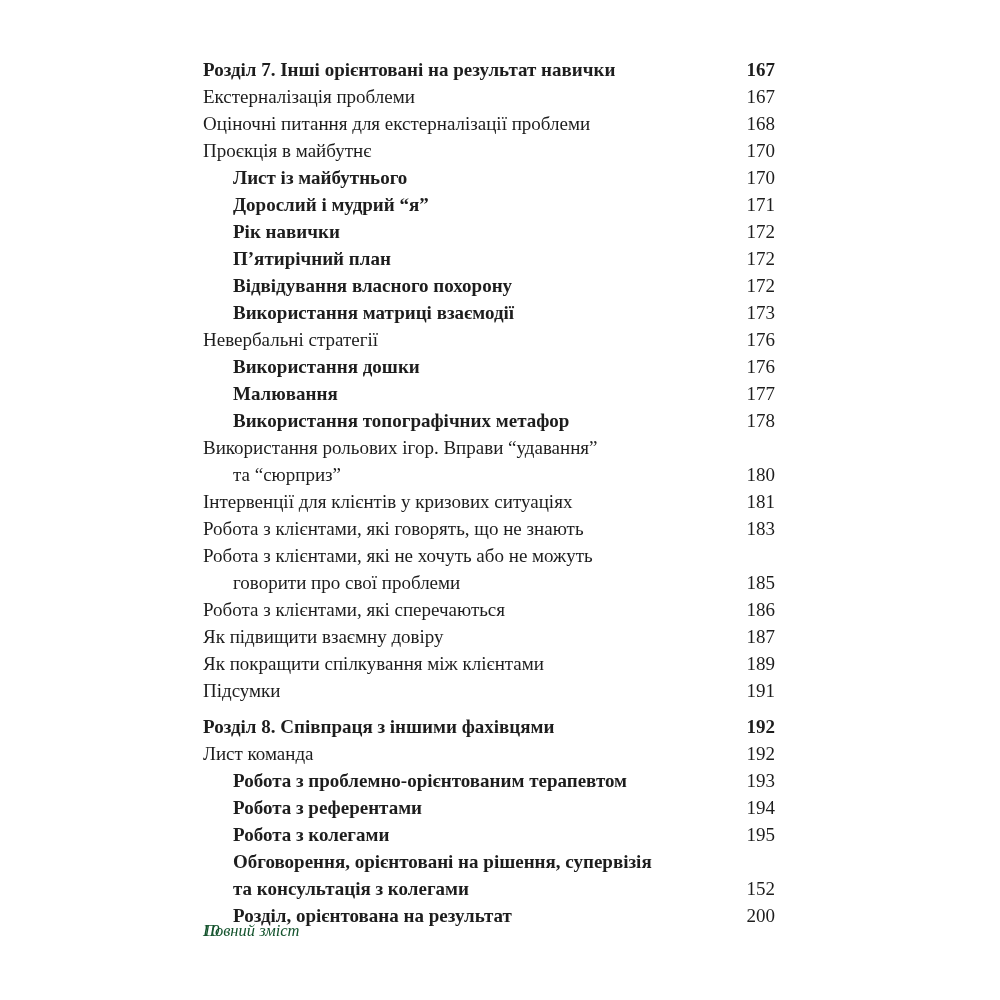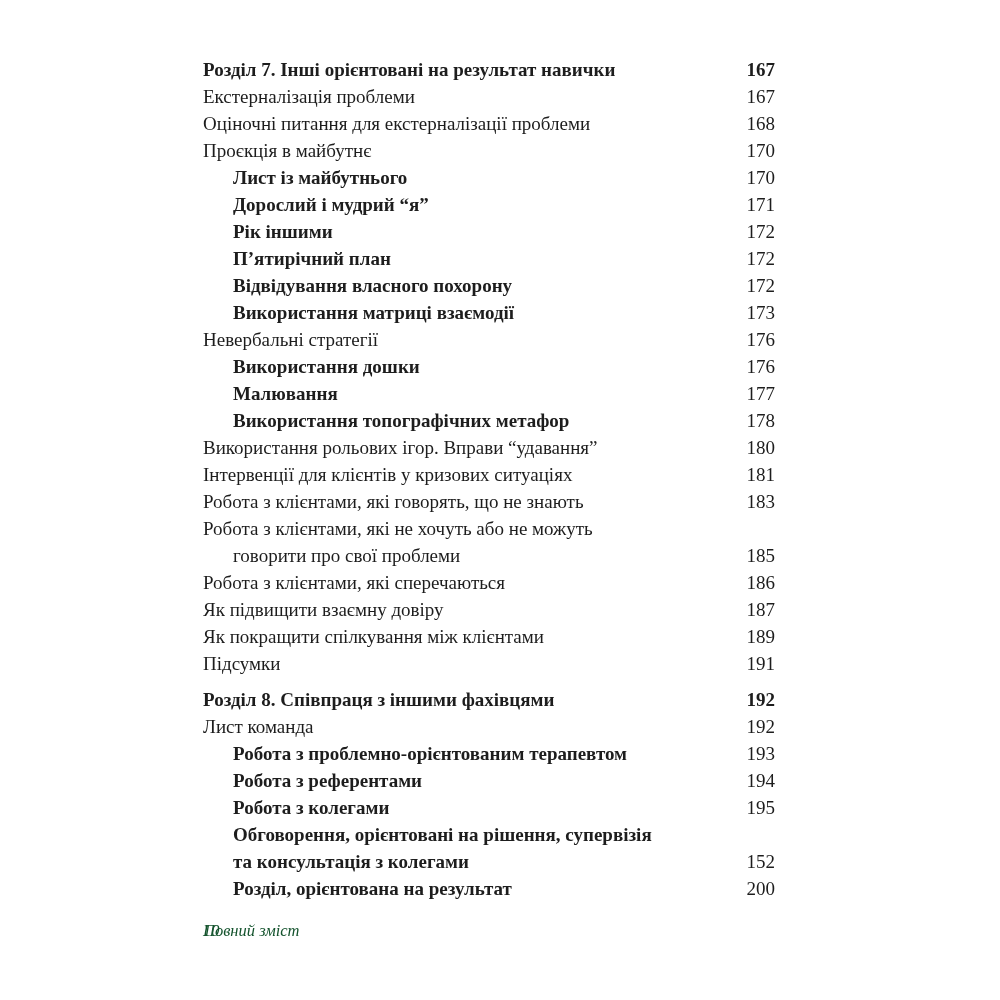--- a/index.html
+++ b/index.html
@@ -87,21 +87,21 @@
         <div class="toc-page">170</div>
       </div>
       <div class="toc-row lvl1">
         <div class="toc-label">
           <span class="line">Дорослий і мудрий “я”</span>
         </div>
         <div class="toc-page">171</div>
       </div>
       <div class="toc-row lvl1">
         <div class="toc-label">
-          <span class="line">Рік іншими</span>
+          <span class="line">Рік навички</span>
         </div>
         <div class="toc-page">172</div>
       </div>
       <div class="toc-row lvl1">
         <div class="toc-label">
           <span class="line">П’ятирічний план</span>
         </div>
         <div class="toc-page">172</div>
       </div>
       <div class="toc-row lvl1">
@@ -136,20 +136,21 @@
       </div>
       <div class="toc-row lvl1">
         <div class="toc-label">
           <span class="line">Використання топографічних метафор</span>
         </div>
         <div class="toc-page">178</div>
       </div>
       <div class="toc-row">
         <div class="toc-label">
           <span class="line">Використання рольових ігор. Вправи “удавання”</span>
+          <span class="line cont">та “сюрприз”</span>
         </div>
         <div class="toc-page">180</div>
       </div>
       <div class="toc-row">
         <div class="toc-label">
           <span class="line">Інтервенції для клієнтів у кризових ситуаціях</span>
         </div>
         <div class="toc-page">181</div>
       </div>
       <div class="toc-row">

